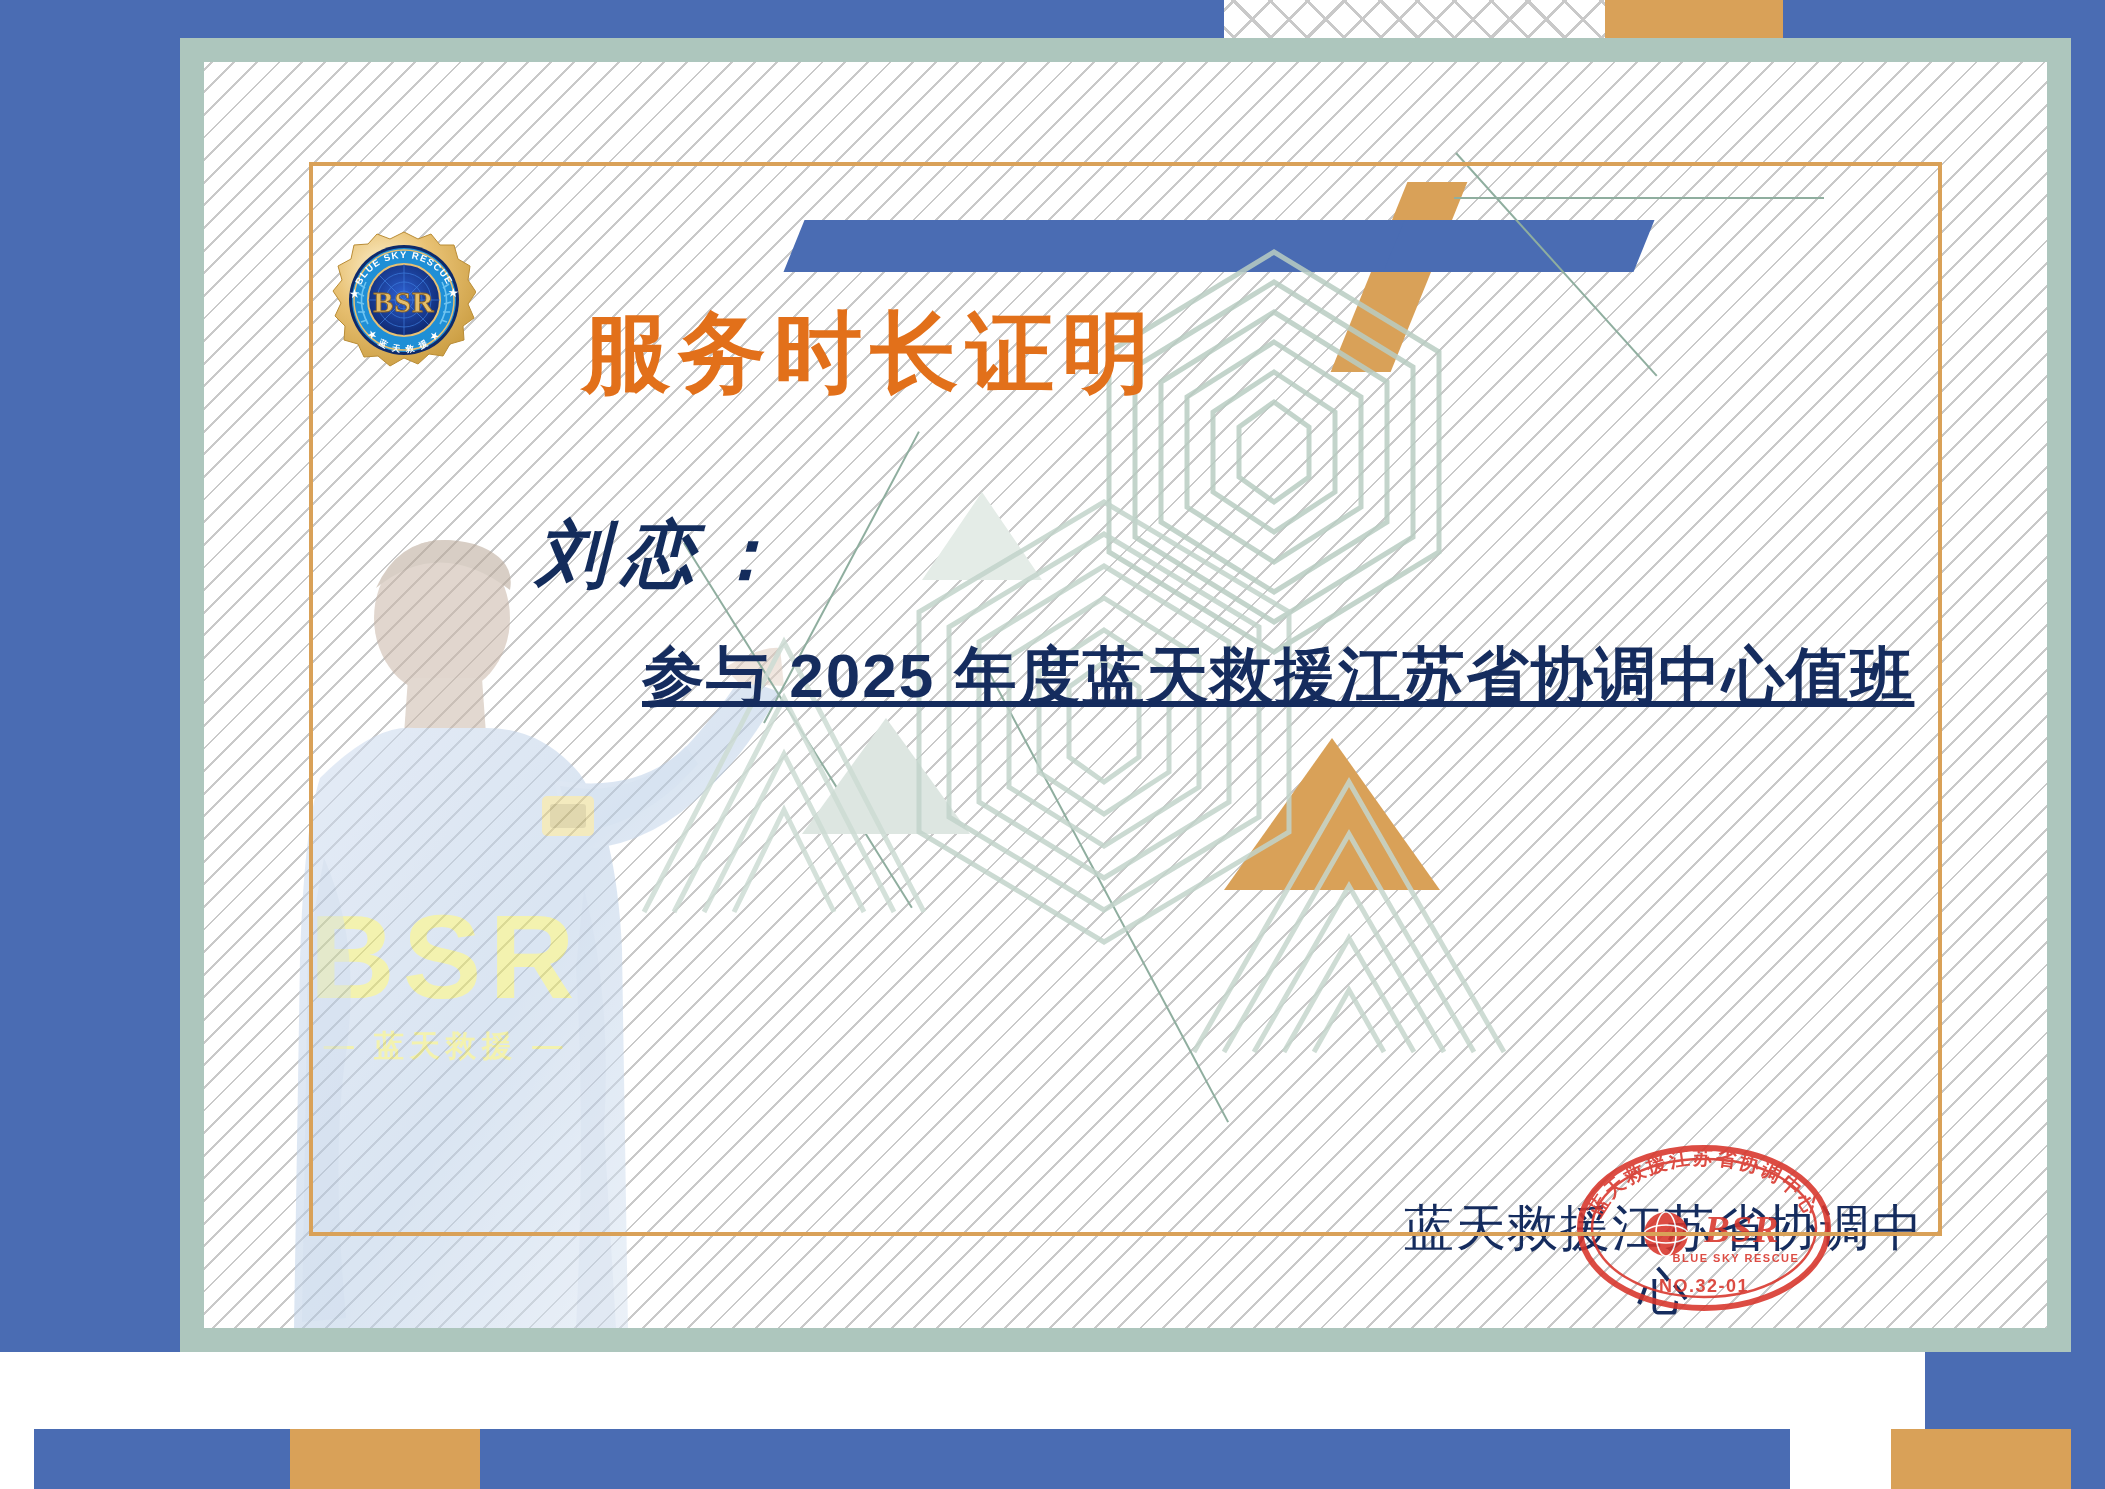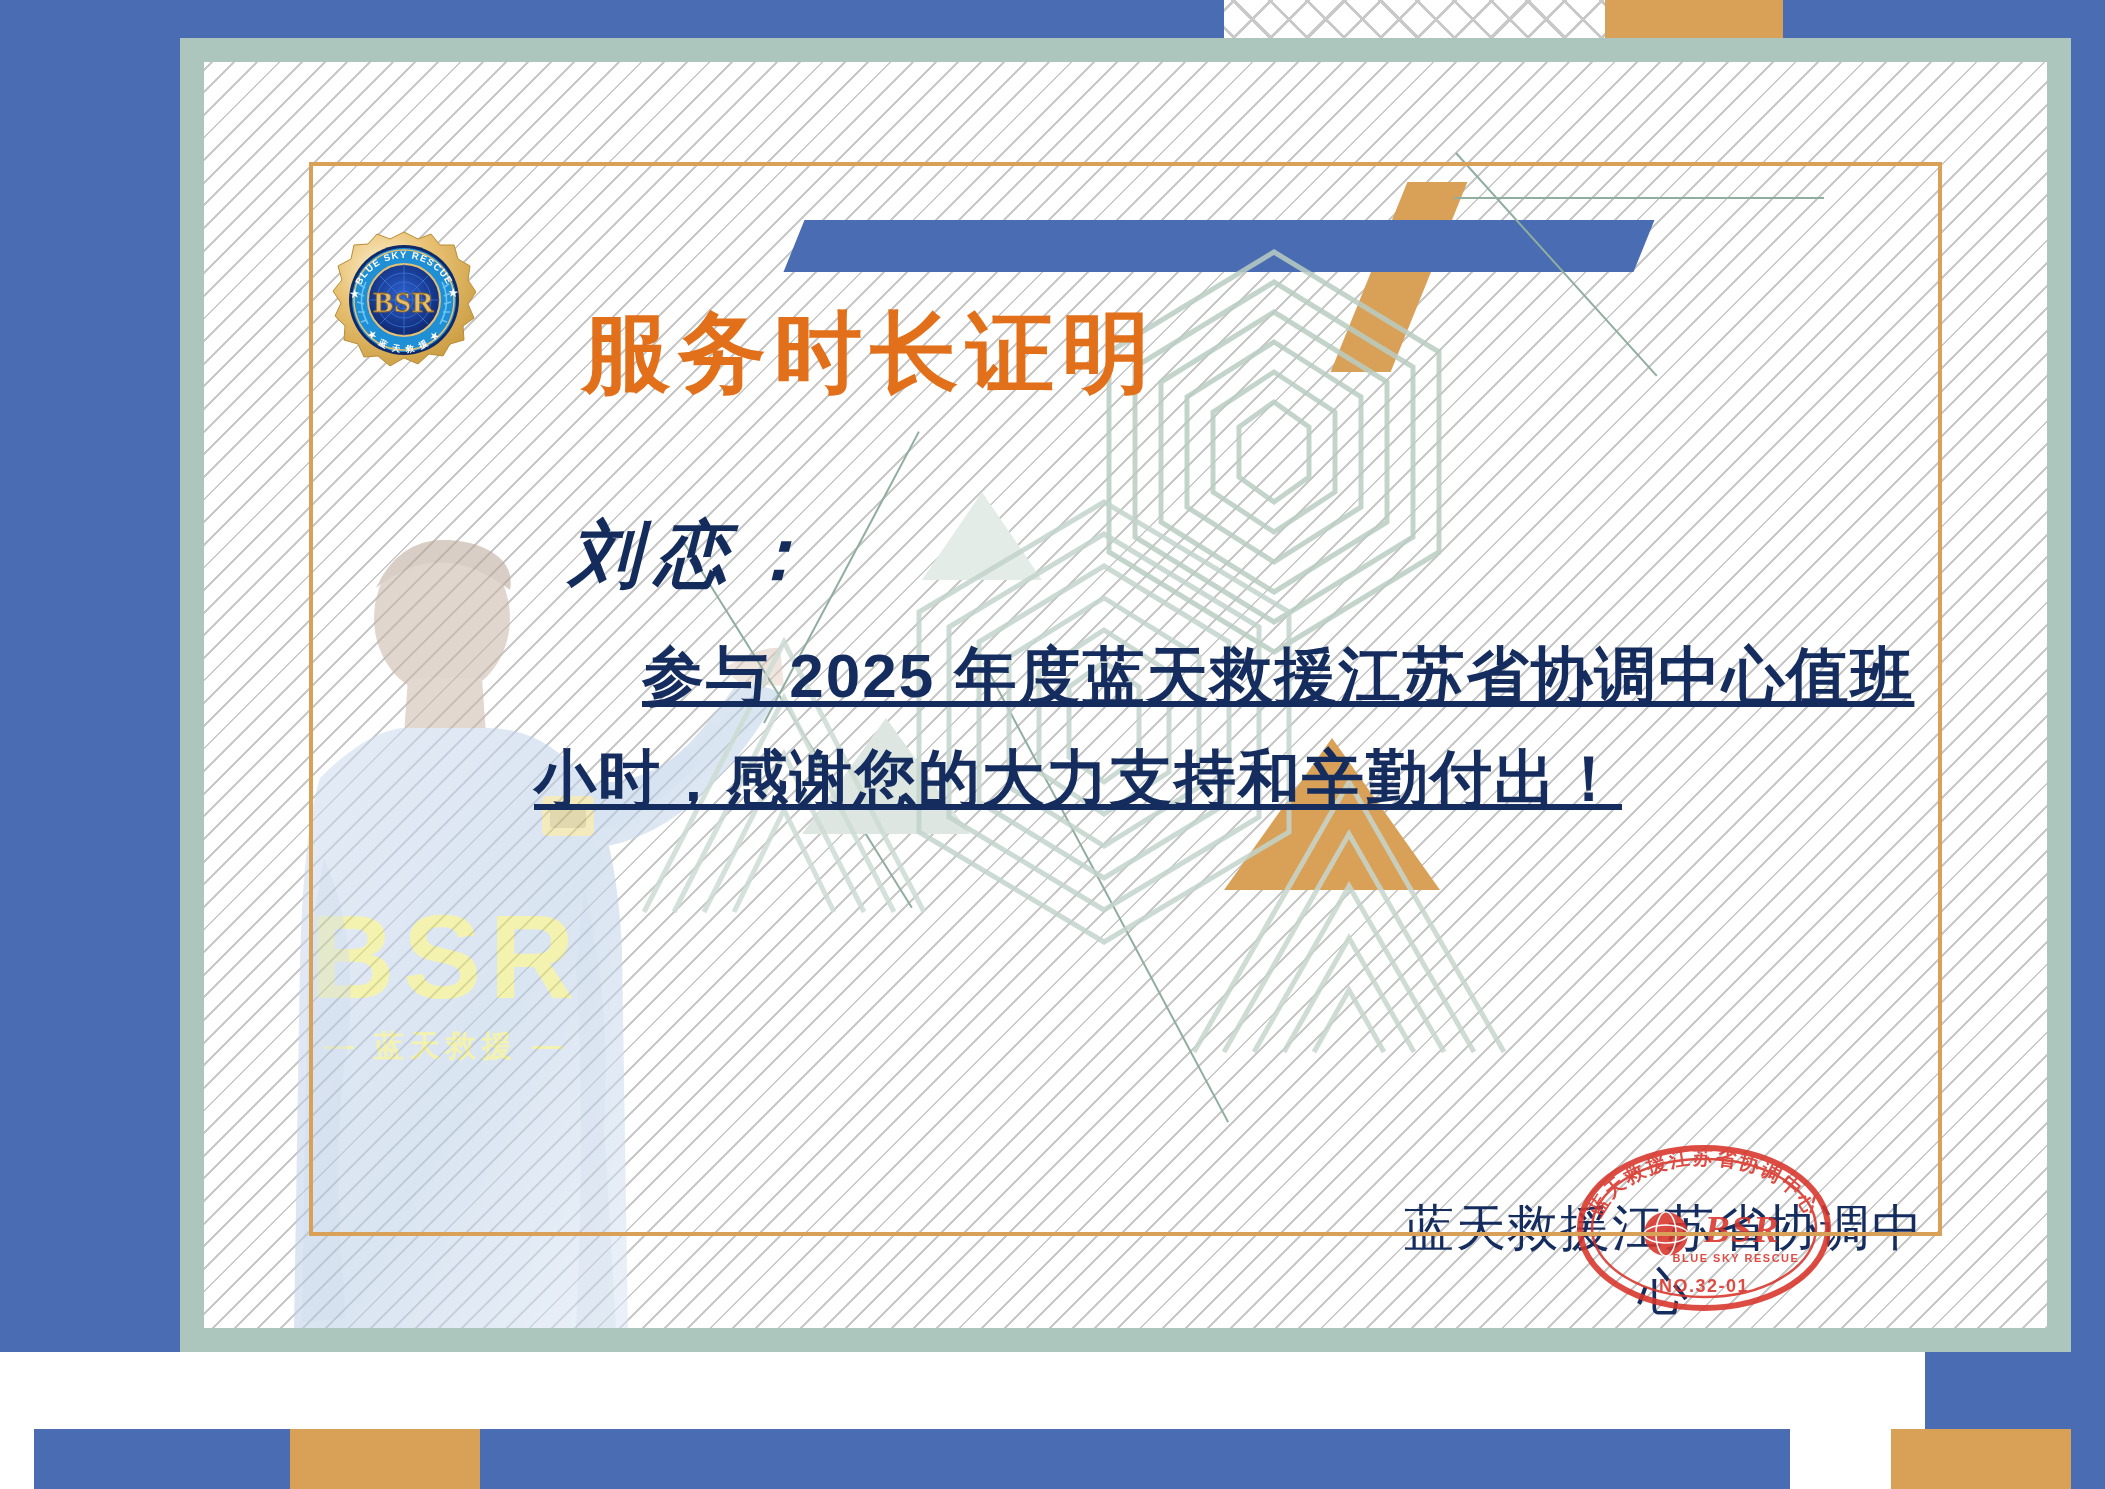--- a/index.html
+++ b/index.html
@@ -222,21 +222,20 @@
     left: 332px;
     font-family: "Liberation Serif", "DejaVu Serif", serif;
     font-size: 72px;
     font-weight: 700;
     font-style: italic;
     color: #132c5c;
     letter-spacing: 14px;
     white-space: nowrap;
     z-index: 25;
     line-height: 1;
-    margin-left: 33px;
   }
 
   
   .body-text {
     position: absolute;
     top: 562px;
     left: 330px;
     width: 1480px;
     font-family: "Liberation Sans", "DejaVu Sans", sans-serif;
     font-size: 62px;
@@ -465,21 +464,20 @@
 
       <text x="72" y="82" text-anchor="middle" font-family="Liberation Serif, serif" font-size="30" font-weight="700" fill="#e3bd6b" stroke="#8d6421" stroke-width="0.8" letter-spacing="1">BSR</text>
     </svg>
 
     <div class="title">服务时长证明</div>
 
     <div class="recipient">刘恋：</div>
 
     <div class="body-text">
       <span class="line indent">参与 2025 年度蓝天救援江苏省协调中心值班</span>
-      <span class="line">小时，感谢您的大力支持和辛勤付出！</span>
     </div>
 
     <div class="signature">
       <div class="sig-org">蓝天救援江苏省协调中心</div>
 
     </div>
 
     <svg class="stamp" viewBox="0 0 268 172">
       <defs>
         <path id="sArcTop" d="M26,96 A108,74 0 0 1 242,96" fill="none"></path>

